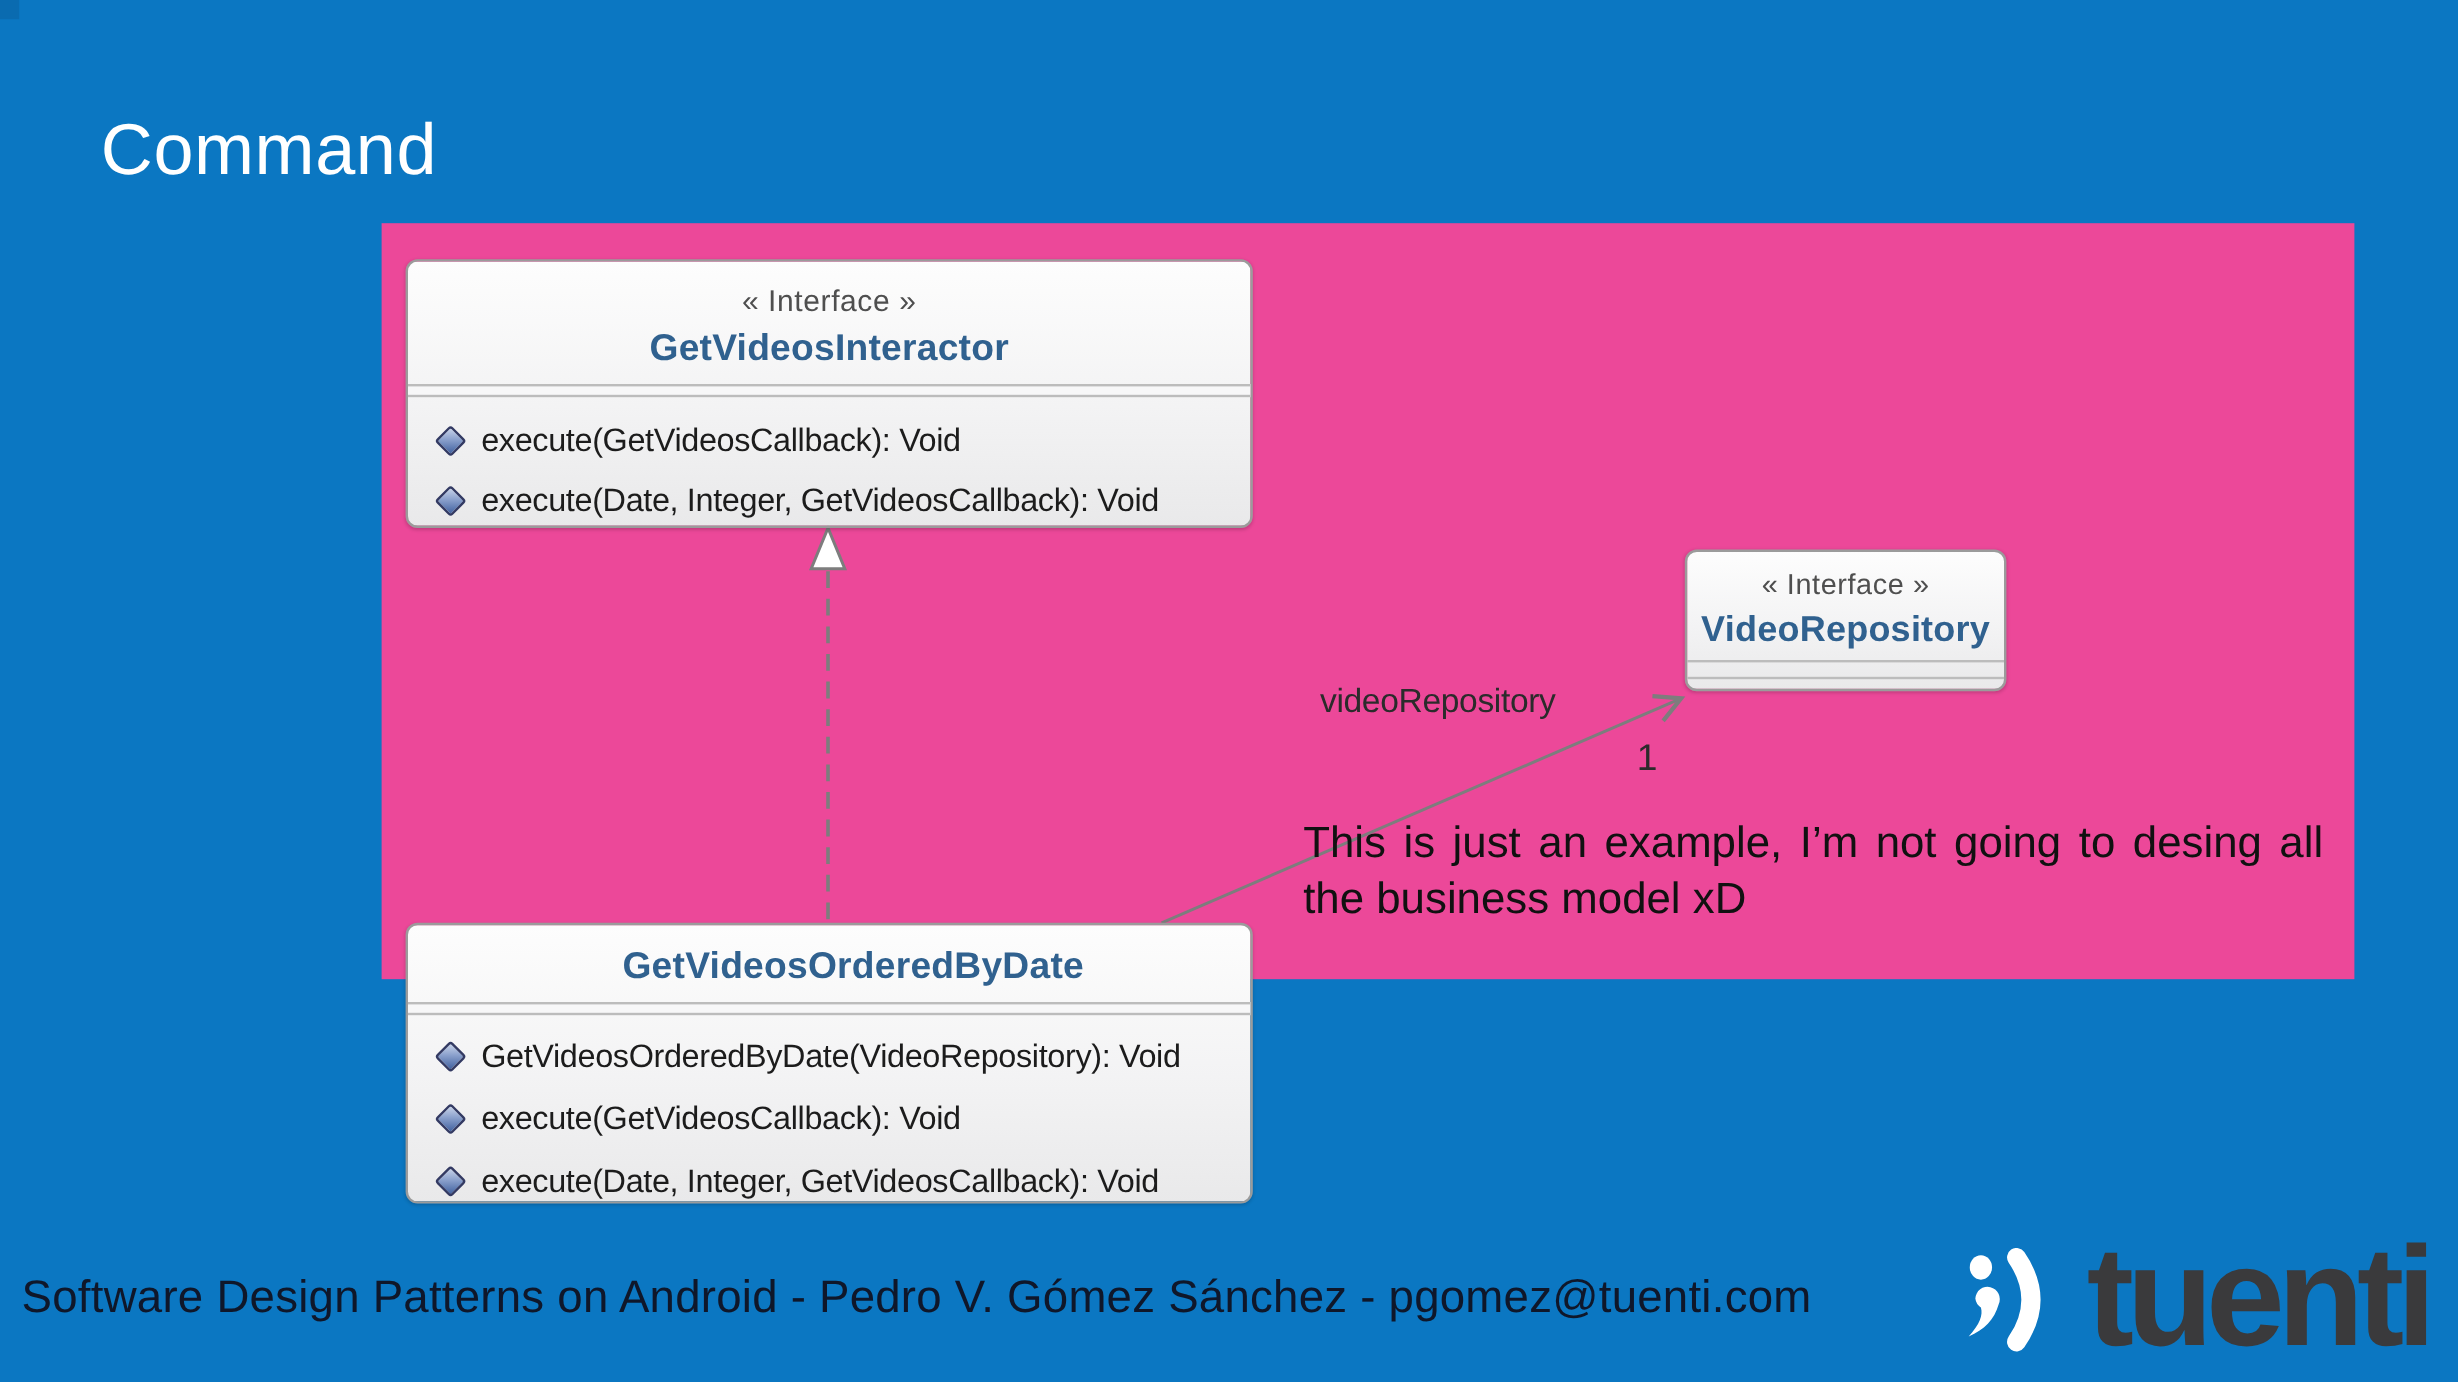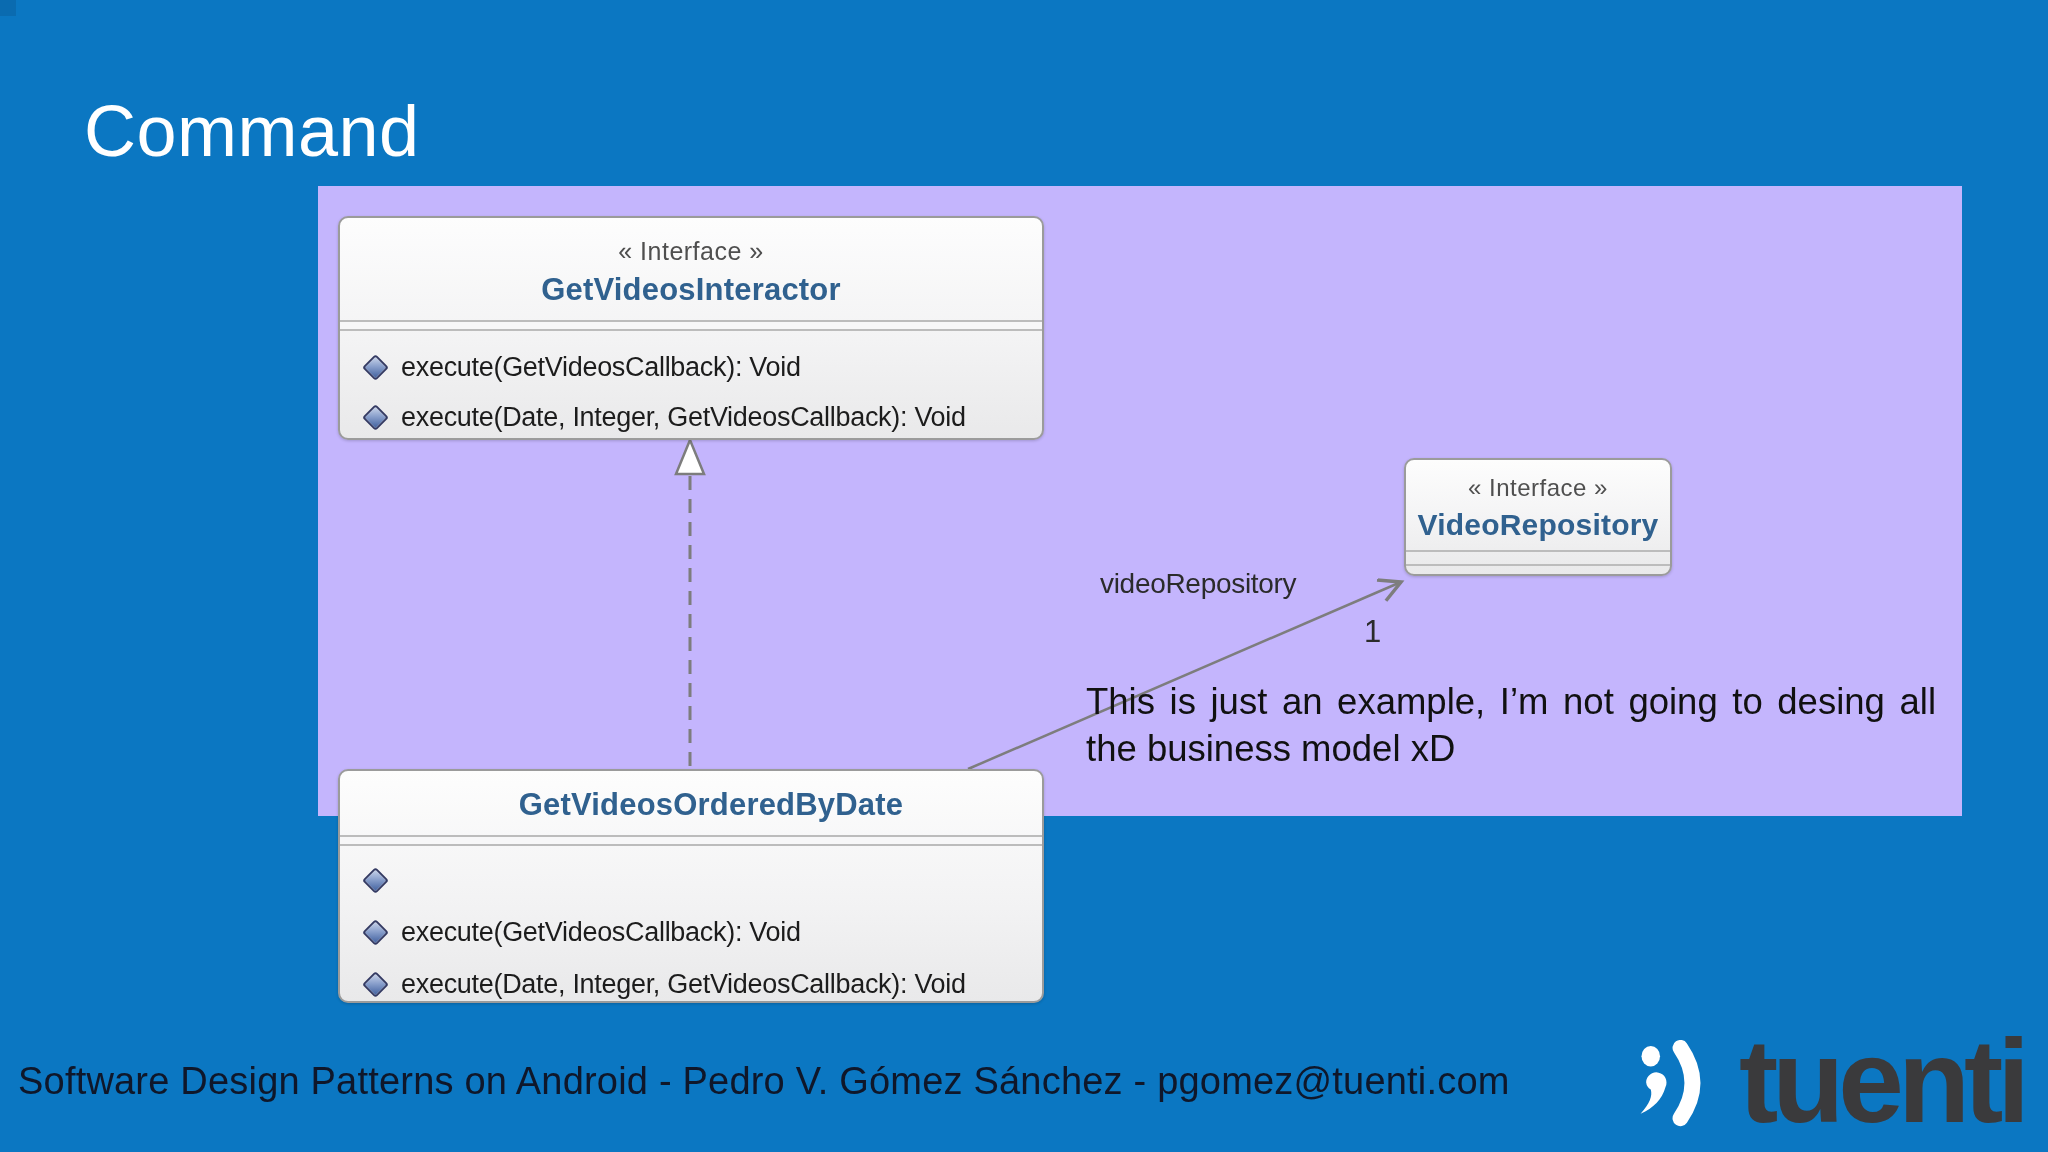--- a/index.html
+++ b/index.html
@@ -6,24 +6,24 @@
   body{
     width:2048px;height:1152px;position:relative;overflow:hidden;
     background:#0b77c2;
     font-family:"Liberation Sans",sans-serif;
   }
   .corner-accent{
     position:absolute;left:0;top:0;width:16px;height:16px;background:#0a6bb0;
   }
   .slide-title{
     position:absolute;left:84px;top:95px;
-    font-size:72px;line-height:1;color:#ffffff;font-weight:400;letter-spacing:.5px;
+    font-size:60px;line-height:1;color:#ffffff;font-weight:400;letter-spacing:.5px;
   }
   .panel{
-    position:absolute;left:318px;top:186px;width:1644px;height:630px;background:#c4b5fd;
+    position:absolute;left:318px;top:186px;width:1644px;height:630px;background:#ec4899;
   }
   .connectors{position:absolute;left:0;top:0;z-index:1;}
   .uml-box{
     position:absolute;z-index:2;
     border:2px solid #9b9b9b;border-radius:10px;
     background:linear-gradient(180deg,#fdfdfd 0%,#f3f3f4 55%,#e9e9ea 100%);
     box-shadow:0 1px 3px rgba(0,0,0,.18);
     box-sizing:border-box;
   }
   .box-interactor{left:20px;top:30px;width:706px;height:224px;}
@@ -124,20 +124,21 @@
   </div>
 
   <div class="uml-box box-impl">
     <div class="box-header">
       <span class="box-name">GetVideosOrderedByDate</span>
     </div>
     <div class="divider"></div>
     <div class="methods">
       <div class="method-row">
         <span class="diamond"></span>
+        <span class="method-text">GetVideosOrderedByDate(VideoRepository): Void</span>
       </div>
       <div class="method-row">
         <span class="diamond"></span>
         <span class="method-text">execute(GetVideosCallback): Void</span>
       </div>
       <div class="method-row">
         <span class="diamond"></span>
         <span class="method-text">execute(Date, Integer, GetVideosCallback): Void</span>
       </div>
     </div>

